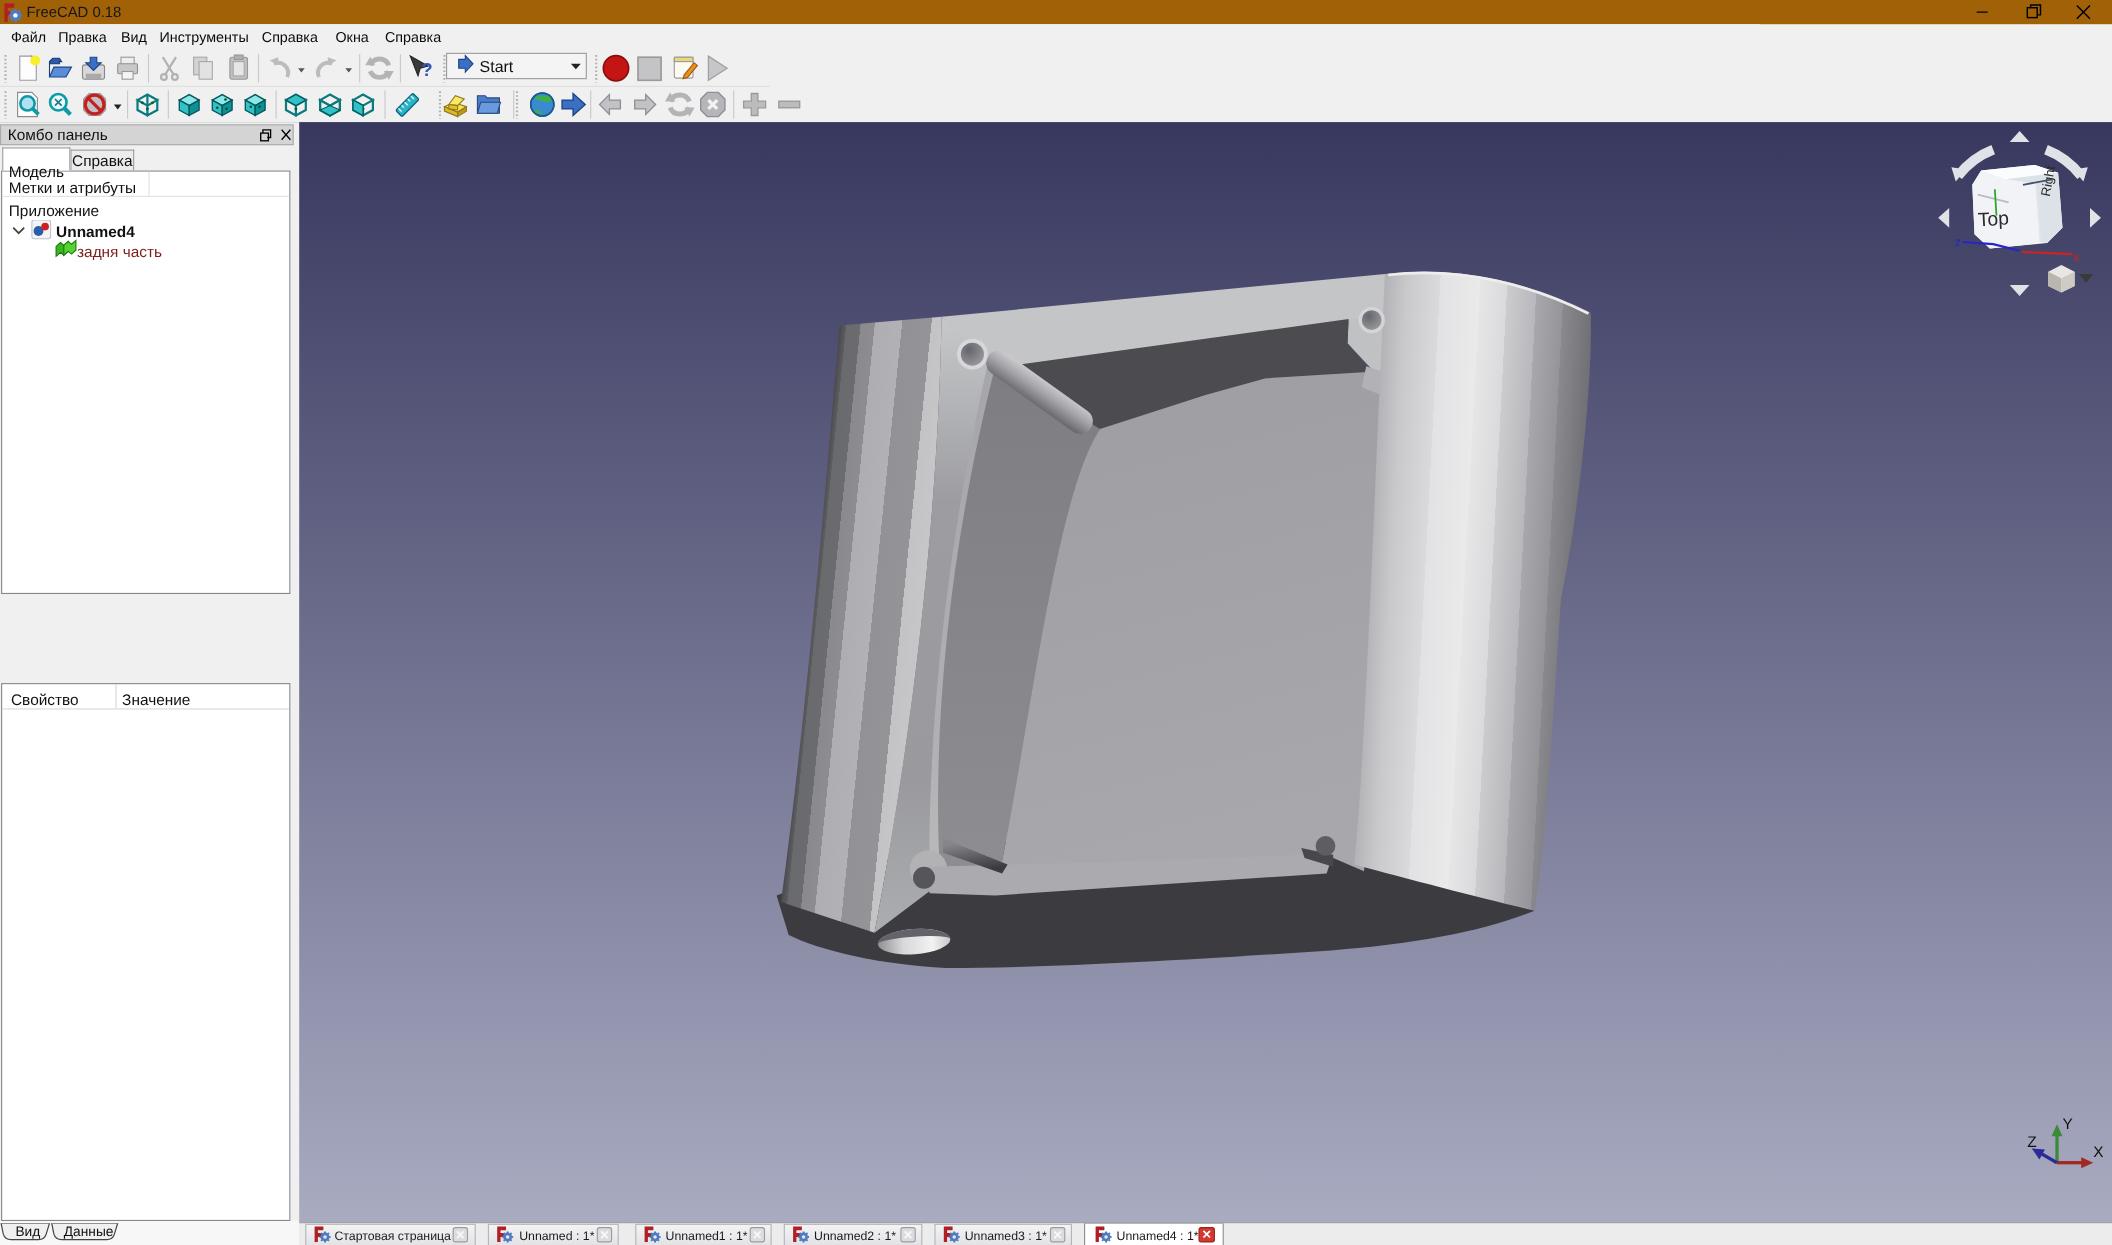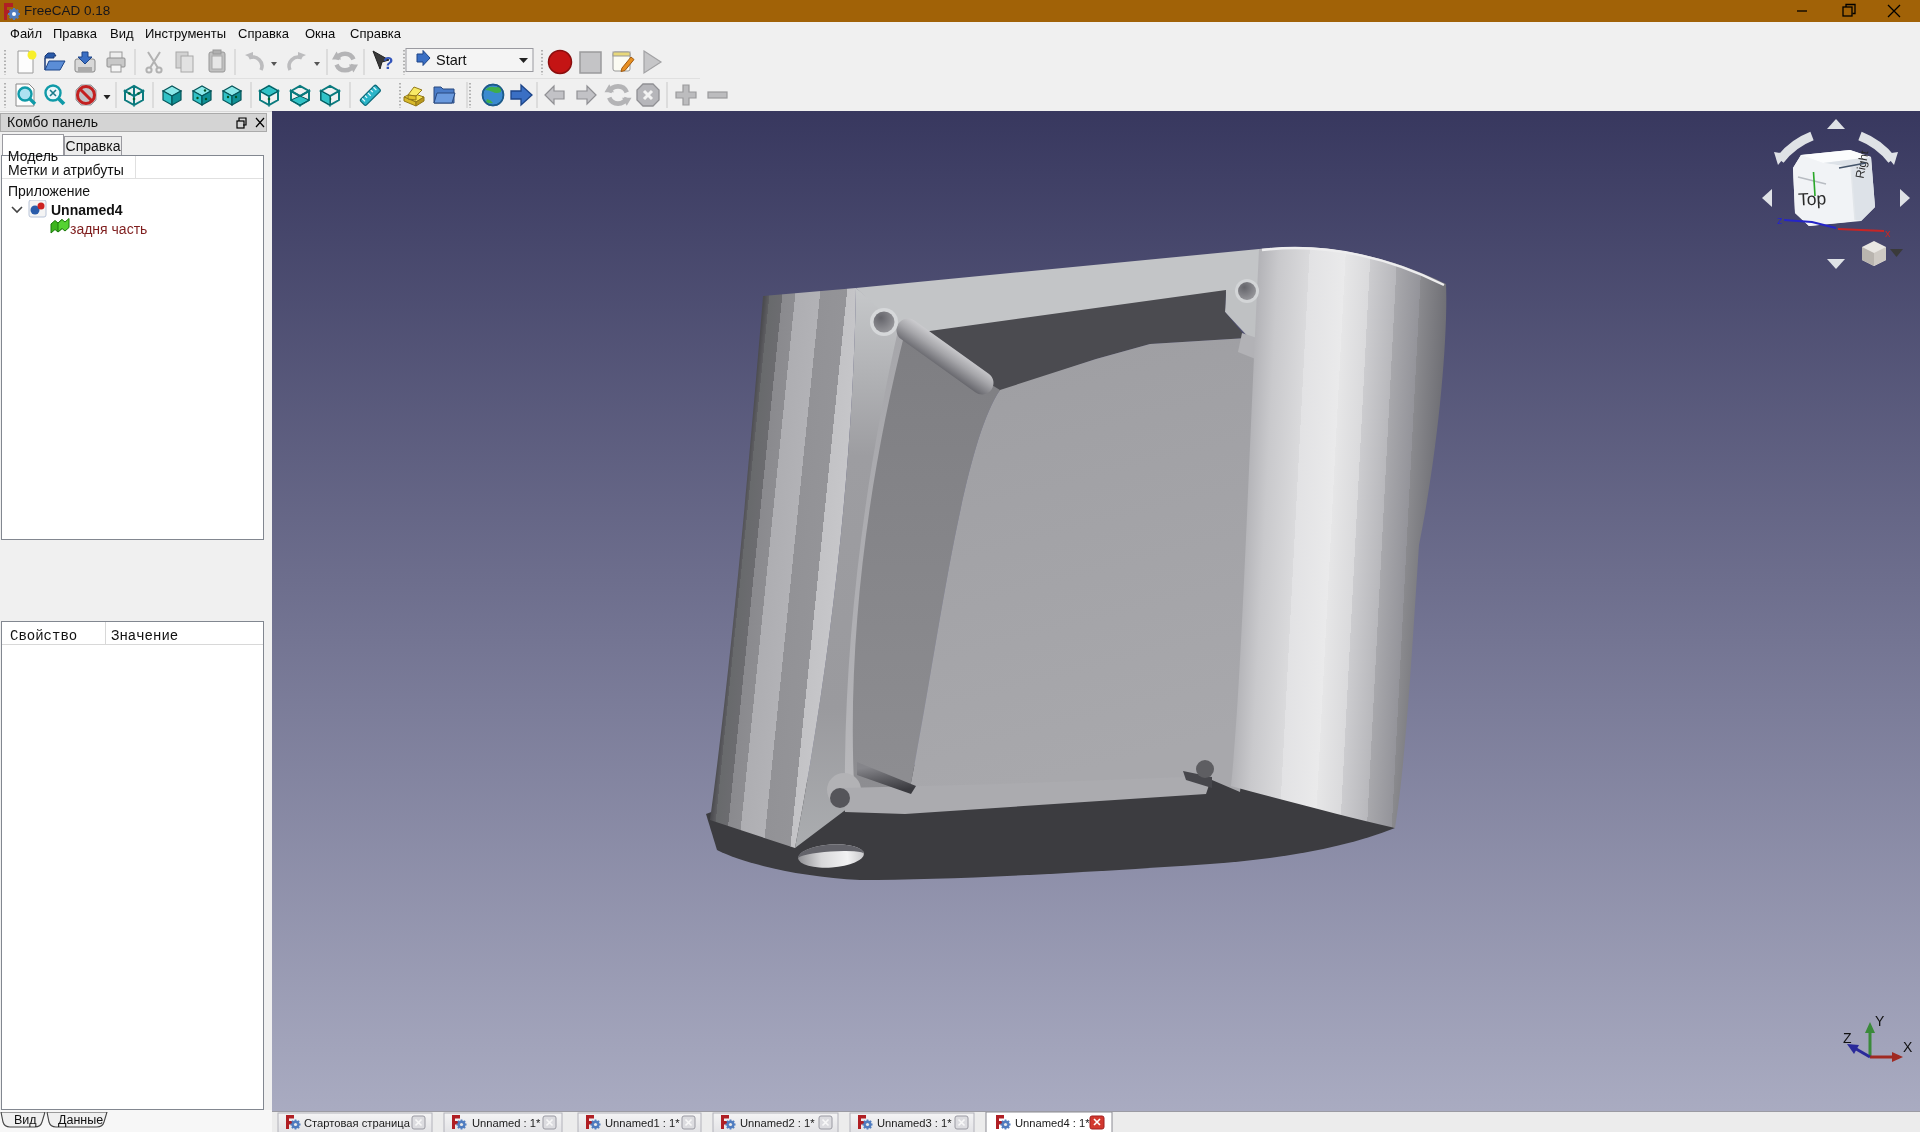--- a/index.html
+++ b/index.html
@@ -10,21 +10,21 @@
 #title-text { left:24px; top:3px; font-size:13.5px; color:#16161c; }
 #menubar { left:0; top:22px; width:1600px; height:23px; background:#f0f0f0;text-align:center; }
 .menu { position:absolute; top:4px; font-size:13px; color:#0a0a0a; }
 #toolbars { left:0; top:45px; width:1920px; height:67px; background:#f0f0f0; border-bottom:1px solid #d8d8d8; }
 #leftdock { left:0; top:112px; width:272px; height:999px; background:#f0f0f0; }
 #dockhdr { left:0; top:1px; width:267px; height:19px; background:#d4d4d4; border:1px solid #aaaaaa; font-size:14px; color:#111; padding-left:6px; padding-top:0px; }
 .dtab { position:absolute; font-size:14px; color:#111; text-align:center; }
 #tab-model { left:2px; top:22px; width:62px; height:21px; background:#ffffff; border:1px solid #9a9aa0; border-bottom:none; z-index:2; padding-top:13px;}
 #tab-tasks { left:64px; top:24px; width:58px; height:19px; background:#ececec; border:1px solid #9a9aa0; border-bottom:none; padding-top:1px;}
 #treebox { left:1px; top:43px; width:263px; height:385px; background:#ffffff; border:1px solid #828790; }
-#propbox { left:1px; top:509px; width:263px; height:489px; background:#ffffff; border:1px solid #828790;font-family:Liberation Mono, monospace; }
+#propbox { left:1px; top:509px; width:263px; height:489px; background:#ffffff; border:1px solid #828790; }
 #viewport { left:272px; top:111px; width:1648px; height:1000px; background:linear-gradient(#38385f,#a9abc1); }
 #tabbar { left:272px; top:1111px; width:1648px; height:21px; background:#ececec; border-top:1px solid #9b9ba3; }
 </style>
 </head>
 <body>
 <div id="titlebar" class="abs">
   <svg class="abs" style="left:3px;top:3px" width="17" height="17" viewBox="0 0 17 17">
     <path d="M1,0 h9 v4 h-6 v3 h5 v4 h-5 v6 h-3 z" fill="#b01f24"></path>
     <g transform="translate(11,11)">
       <circle r="5" fill="#4f7cc0"></circle>

